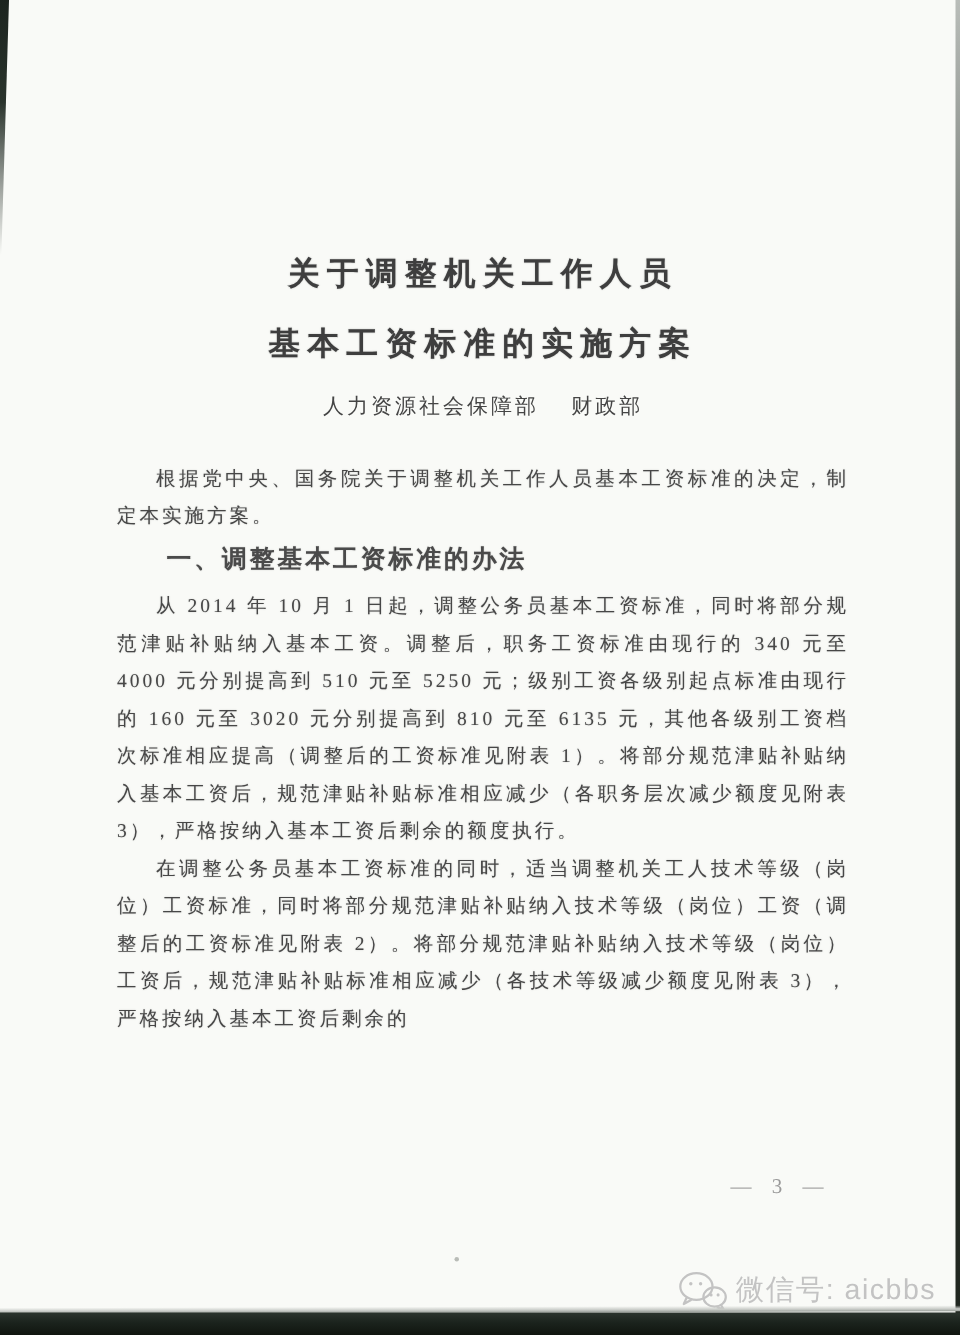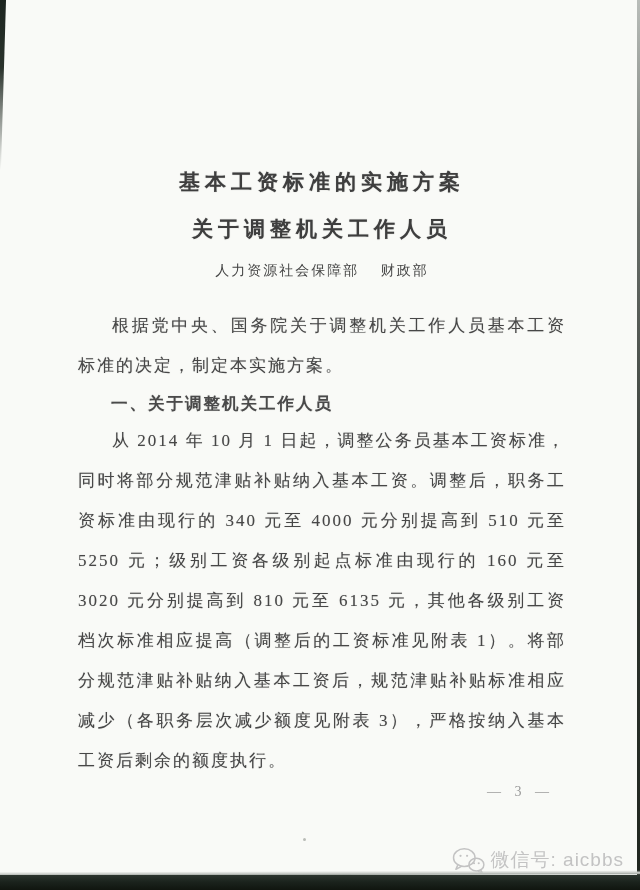--- a/index.html
+++ b/index.html
@@ -71,22 +71,22 @@
     text-align: center;
     font-weight: normal;
     font-size: 14px;
     letter-spacing: 2px;
     color: #454545;
     margin: 2px 0 26px 0;
     white-space: nowrap;
   }
   .body-text p {
     margin: 0;
-    font-size: 17px;
-    line-height: 40px;
+    font-size: 13px;
+    line-height: 25px;
     letter-spacing: 2px;
     text-align: justify;
     text-indent: 2em;
     text-shadow: 0 0 1px rgba(90,90,90,0.35);
   }
   .section-heading {
     font-family: "Liberation Sans", sans-serif;
     font-weight: bold;
     font-size: 16.5px;
     letter-spacing: 2px;
@@ -121,28 +121,29 @@
 </head>
 <body>
 
 <div class="scan">
 
   <div class="edge-left"></div>
   <div class="edge-right"></div>
   <div class="speck"></div>
 
   <div class="doc">
+    <div class="title">关于调整机关工作人员</div>
     <div class="title">基本工资标准的实施方案</div>
-    <div class="title">关于调整机关工作人员</div>
     <div class="byline">人力资源社会保障部　 财政部</div>
 
     <div class="body-text">
       <p>根据党中央、国务院关于调整机关工作人员基本工资标准的决定，制定本实施方案。</p>
-      <div class="section-heading">一、关于调整机关工作人员</div>
+      <div class="section-heading">一、调整基本工资标准的办法</div>
       <p>从 2014 年 10 月 1 日起，调整公务员基本工资标准，同时将部分规范津贴补贴纳入基本工资。调整后，职务工资标准由现行的 340 元至 4000 元分别提高到 510 元至 5250 元；级别工资各级别起点标准由现行的 160 元至 3020 元分别提高到 810 元至 6135 元，其他各级别工资档次标准相应提高（调整后的工资标准见附表 1）。将部分规范津贴补贴纳入基本工资后，规范津贴补贴标准相应减少（各职务层次减少额度见附表 3），严格按纳入基本工资后剩余的额度执行。</p>
+      <p>在调整公务员基本工资标准的同时，适当调整机关工人技术等级（岗位）工资标准，同时将部分规范津贴补贴纳入技术等级（岗位）工资（调整后的工资标准见附表 2）。将部分规范津贴补贴纳入技术等级（岗位）工资后，规范津贴补贴标准相应减少（各技术等级减少额度见附表 3），严格按纳入基本工资后剩余的</p>
     </div>
   </div>
 
   <div class="page-number">— 3 —</div>
 
   <div class="wechat">
     <span>
       <svg width="34" height="28" viewBox="0 0 36 30" fill="none">
         <ellipse cx="14" cy="12.5" rx="11.5" ry="9.5" stroke="#c3c3c3" stroke-width="1.6"></ellipse>
         <path d="M7 20.5 L5 25 L10.5 22" stroke="#c3c3c3" stroke-width="1.6" fill="none" stroke-linejoin="round"></path>

